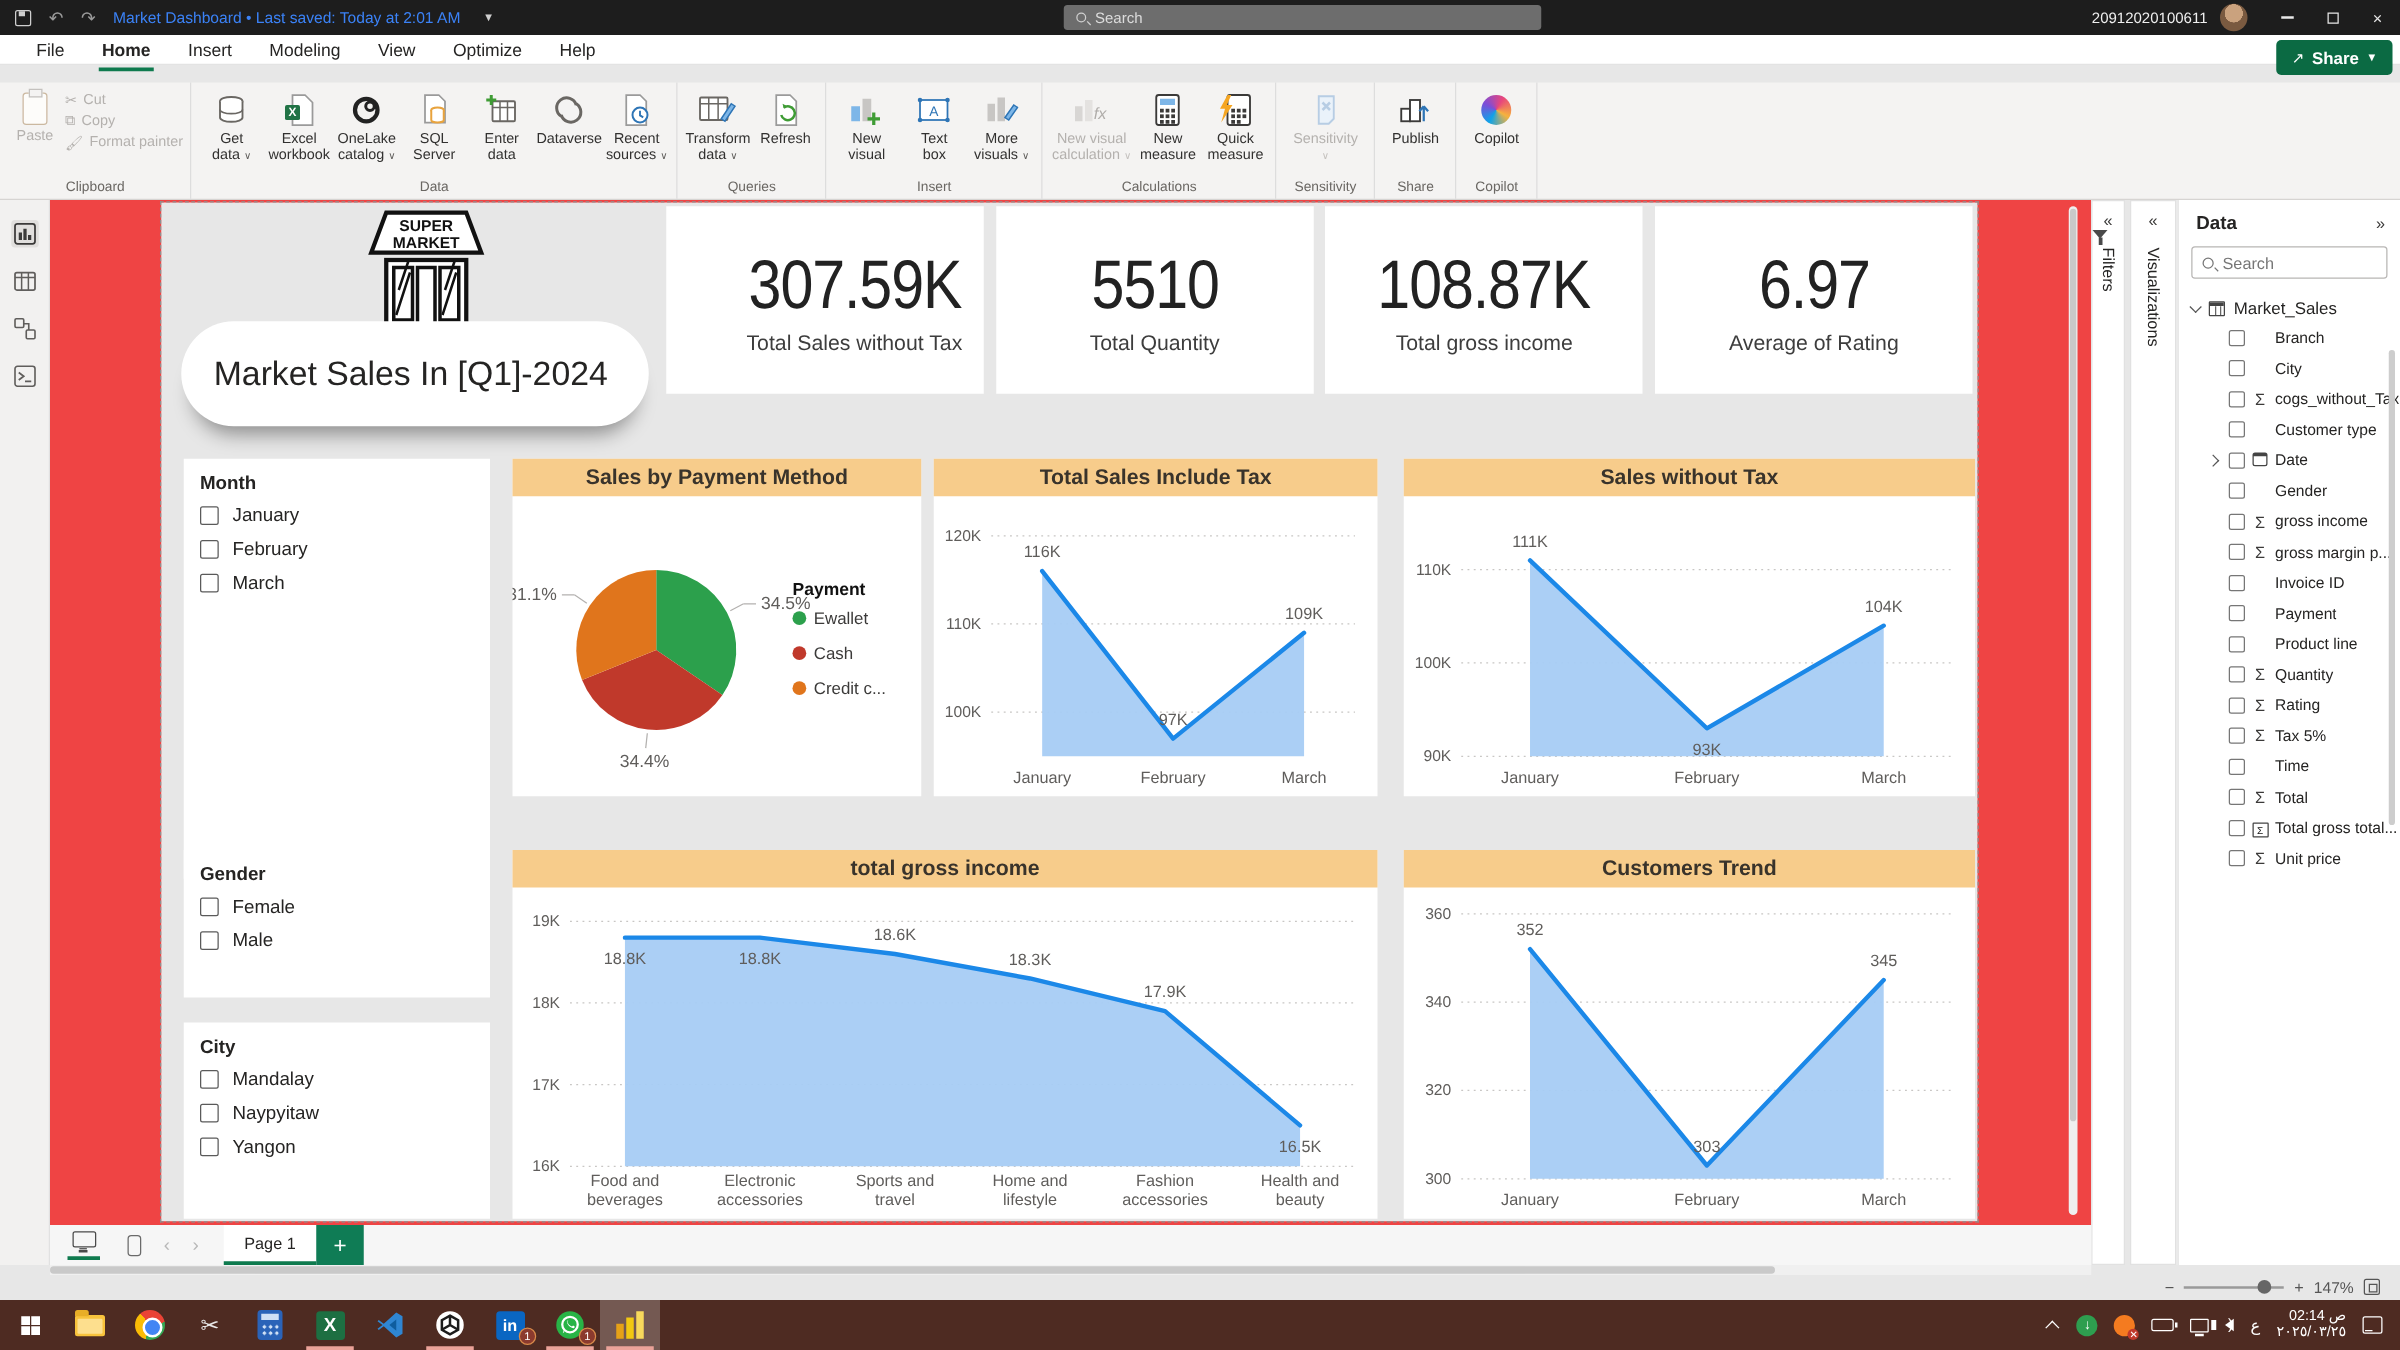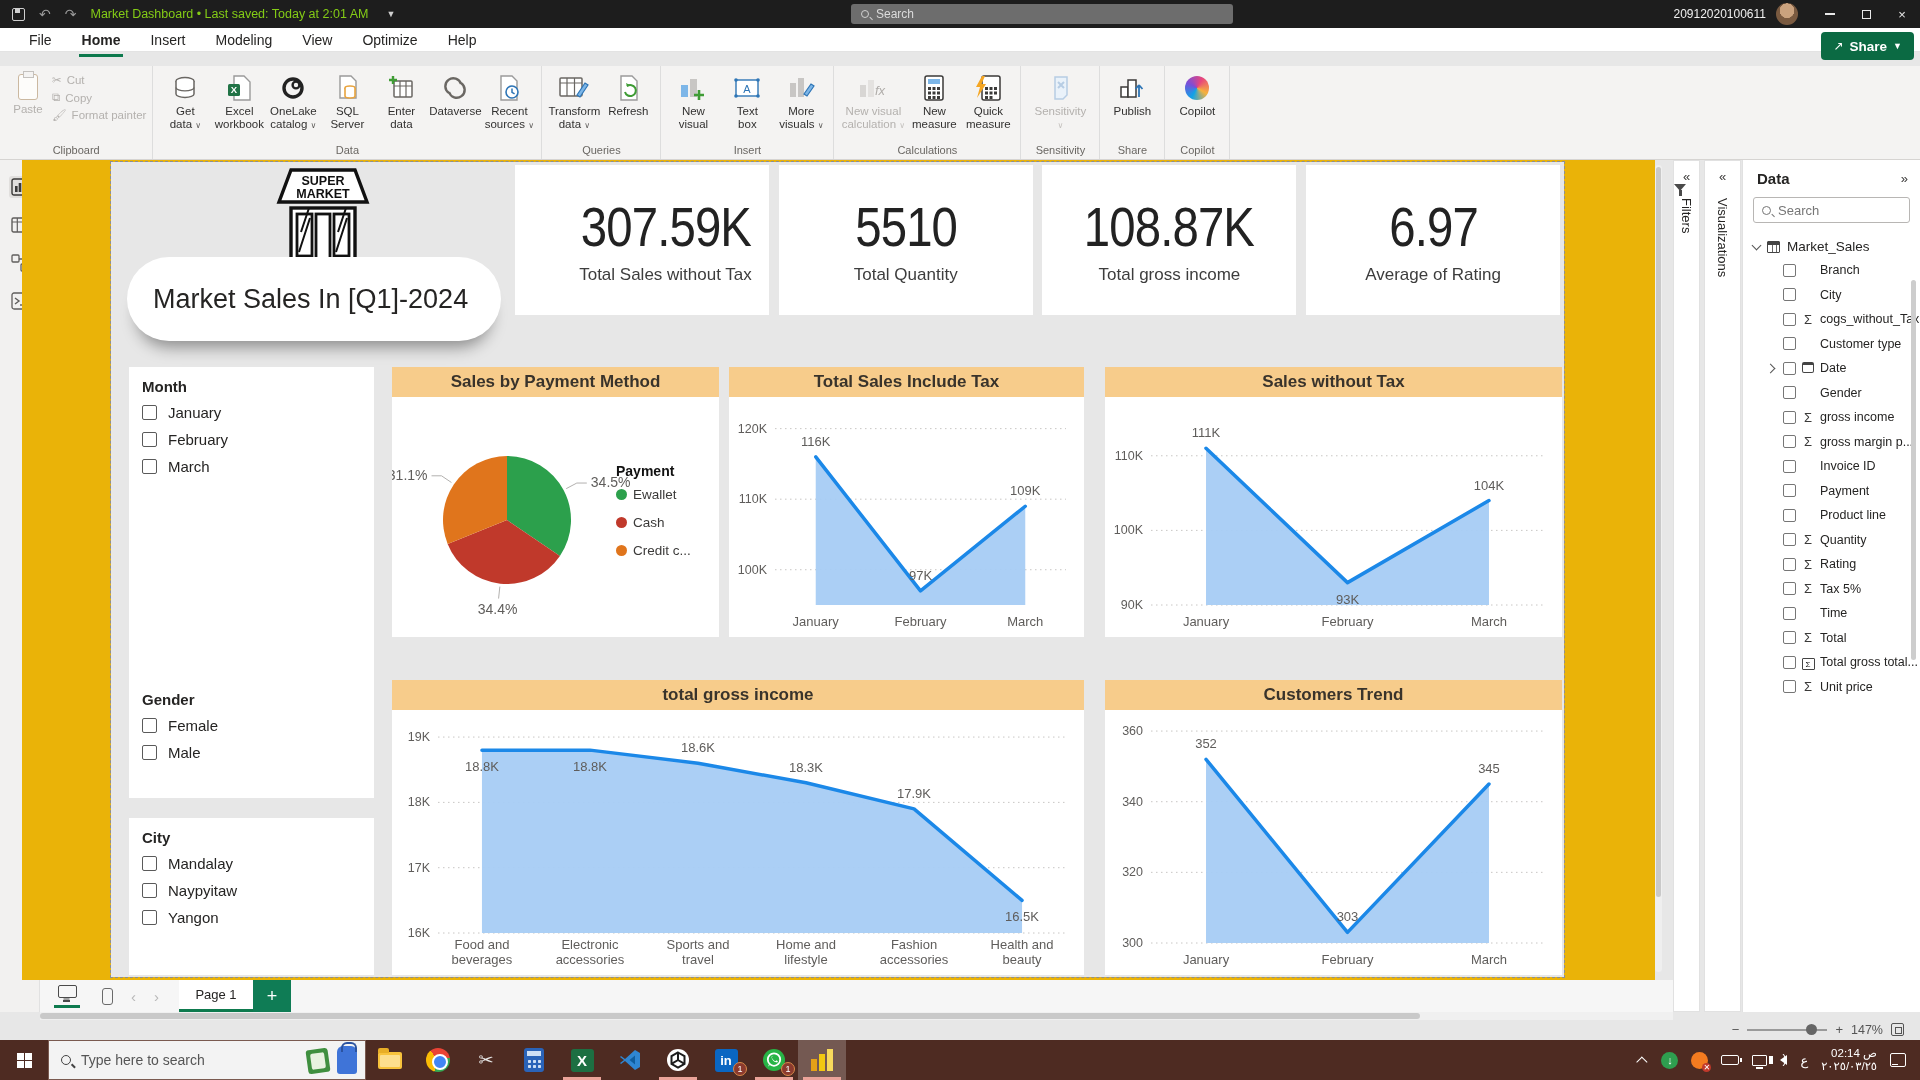--- a/index.html
+++ b/index.html
@@ -6,21 +6,21 @@
   html,body { width:1920px; height:1080px; overflow:hidden; font-family:"Liberation Sans",sans-serif; }
   .abs { position:absolute; }
   .screen { position:relative; width:1920px; height:1080px; background:#e7e7e7; }
 
   
   .titlebar { left:0; top:0; width:1920px; height:28px; background:#1d1d1d; color:#e8e8e8; display:flex; align-items:center; }
   .tb-left { display:flex; align-items:center; gap:14px; padding-left:12px; }
   .save-ic { width:13px; height:13px; border:1.5px solid #cfcfcf; border-radius:2px; position:relative; }
   .save-ic::after { content:""; position:absolute; left:2px; top:0; width:5px; height:4px; background:#cfcfcf; }
   .undo-redo { color:#9a9a9a; font-size:14px; }
-  .tb-title { font-size:12.5px; color:#84cc16; }
+  .tb-title { font-size:12.5px; color:#3b82f6; }
   .tb-caret { font-size:9px; color:#cfcfcf; margin-left:4px; }
   .tb-search { position:absolute; left:851px; top:4px; width:382px; height:20px; background:#6d6d6d; border-radius:3px; display:flex; align-items:center; gap:7px; padding-left:10px; color:#dcdcdc; font-size:12px; }
   .mag { width:8px; height:8px; border:1.4px solid #d0d0d0; border-radius:50%; position:relative; flex:0 0 auto; }
   .mag::after { content:""; position:absolute; left:7px; top:7px; width:4px; height:1.4px; background:#d0d0d0; transform:rotate(45deg); }
   .tb-right { position:absolute; right:0; top:0; height:28px; display:flex; align-items:center; }
   .tb-id { font-size:12px; color:#f0f0f0; margin-right:10px; }
   .avatar { width:22px; height:22px; border-radius:50%; background:radial-gradient(circle at 50% 35%, #caa27e 0 40%, #7a5a40 41%); margin-right:14px; }
   .winbtn { width:36px; height:28px; display:flex; align-items:center; justify-content:center; color:#e8e8e8; font-size:13px; }
   .winbtn .sq { width:9px; height:9px; border:1.2px solid #e8e8e8; }
   .winbtn .mn { width:10px; height:1.5px; background:#e8e8e8; }
@@ -53,21 +53,21 @@
   .paste-ic { width:20px; height:26px; border:1.6px solid #cbb8a0; border-radius:3px; position:relative; background:#fdfcfa; }
   .paste-ic::after { content:""; position:absolute; left:4px; top:-4px; width:9px; height:5px; border:1.4px solid #c4c1be; background:#f4f3f2; }
   .copilot-circle { width:24px; height:24px; border-radius:50%; background:conic-gradient(from 210deg,#0fa3e8,#7c4dd8,#e8467c,#f6b23d,#0fa3e8); }
 
   
   .rail { left:0; top:160px; width:40px; height:852px; background:#f2f1f0; border-right:1px solid #e1e1e1; display:flex; flex-direction:column; align-items:center; gap:16px; padding-top:16px; }
   .rail-ic { width:22px; height:22px; display:flex; align-items:center; justify-content:center; border-radius:3px; }
   .rail-ic.sel { background:#e1dfdd; }
 
   
-  .canvas { left:22px; top:160px; width:1633px; height:820px; background:#eab308; overflow:hidden; }
+  .canvas { left:40px; top:160px; width:1633px; height:820px; background:#ef4444; overflow:hidden; }
   .page { left:89px; top:2px; width:1453px; height:815px; outline:1.5px dashed #8f8f8f; background:#e7e7e7; }
   .card { position:absolute; background:#fff; }
   .band { height:30px; background:#f7cc8b; display:flex; align-items:center; justify-content:center; font-weight:700; font-size:17px; color:#39332b; }
   .title-pill { position:absolute; left:16px; top:95px; width:374px; height:84px; background:#fff; border-radius:42px; box-shadow:0 16px 16px -10px rgba(0,0,0,.4); display:flex; align-items:center; padding-left:26px; font-size:27px; color:#252423; }
   .kpi { position:absolute; top:3px; width:254px; height:150px; background:#fff; display:flex; flex-direction:column; align-items:center; justify-content:center; }
   .kpi-value { font-size:55px; color:#222; letter-spacing:-1px; transform:scaleX(.86); white-space:nowrap; }
   .kpi-label { font-size:17px; color:#3d3d3d; margin-top:6px; }
   .slicer-title { font-size:15px; font-weight:700; color:#252423; padding:11px 0 4px 13px; }
   .slicer-opt { display:flex; align-items:center; gap:11px; padding:5px 0 5px 13px; }
   .cb { width:15px; height:15px; border:1.5px solid #5a5a5a; border-radius:2px; background:#fff; flex:0 0 auto; }
@@ -895,26 +895,20 @@
 
   <div class="taskbar abs">
     <div class="start">
       <span class="win-logo">
           <i></i>
           <i></i>
           <i></i>
           <i></i>
         </span>
     </div>
-    <div class="tsearch">
-      <span class="mag3"></span>
-      <span>Type here to search</span>
-      <span class="deco1"></span>
-      <span class="deco2"></span>
-    </div>
     <div class="tapp">
         <span class="folder-ic"></span>
       </div>
     <div class="tapp">
         <span class="chrome-ic"></span>
       </div>
     <div class="tapp">
         <span class="snip-ic">✂</span>
       </div>
     <div class="tapp">

